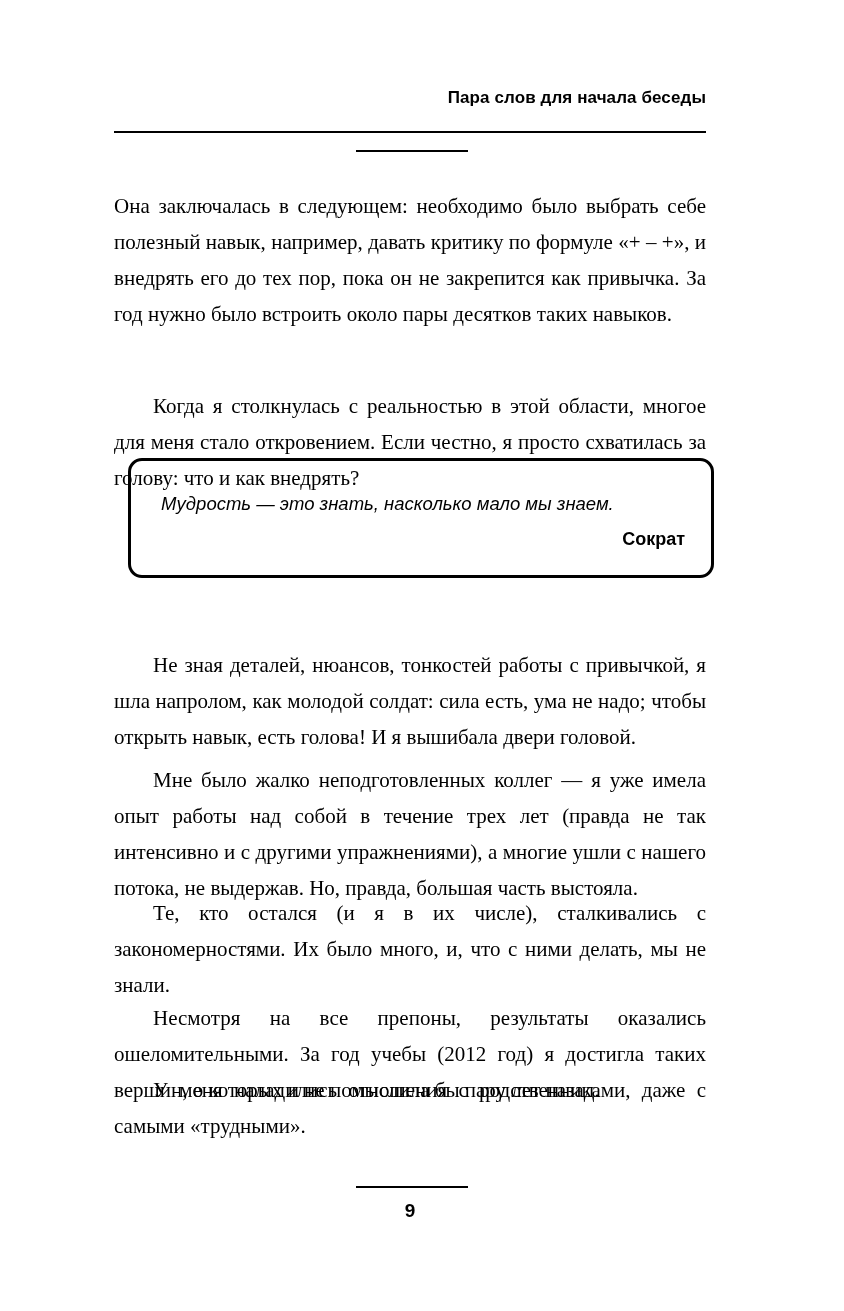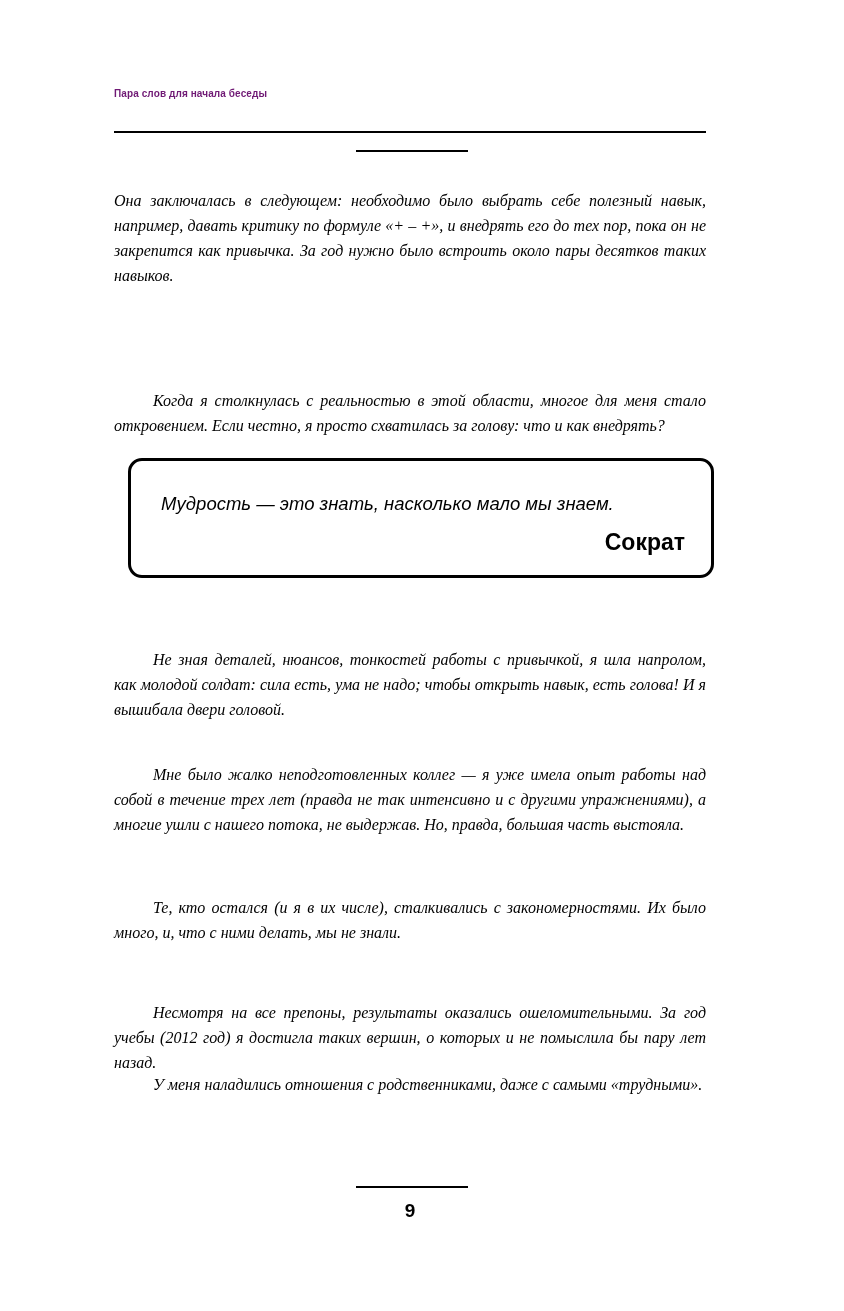--- a/index.html
+++ b/index.html
@@ -32,26 +32,26 @@
     width: 592px;
     height: 1311px;
   }
 
   
   .running-head {
     position: absolute;
     top: 88px;
     left: 0;
     width: 592px;
-    text-align: left;
+    text-align: right;
     font-family: "Liberation Sans", sans-serif;
     font-weight: bold;
-    font-size: 10px;
+    font-size: 17px;
     letter-spacing: 0.1px;
-    color: #701a75;
+    color: #000000;
   }
   .header-rule {
     position: absolute;
     top: 131px;
     left: 0;
     width: 592px;
     height: 2px;
     background: #000;
   }
   .header-rule-short {
@@ -61,26 +61,25 @@
     width: 112px;
     height: 2px;
     background: #000;
   }
 
   
   .body-block {
     position: absolute;
     left: 0;
     width: 592px;
-    font-size: 16px;
-    line-height: 25px;
+    font-size: 21px;
+    line-height: 36px;
     text-align: justify;
     text-justify: inter-word;
     color: #000;
-    font-style: italic;
   }
   .body-block p {
     margin: 0;
   }
   .indent {
     text-indent: 39px;
   }
 
   #para-1 { top: 188px; }
   #para-2 { top: 340px; margin-top: 48px; }
@@ -107,21 +106,21 @@
     font-size: 18.5px;
     line-height: 26px;
     color: #000;
   }
   .quote-author {
     position: absolute;
     right: 26px;
     top: 68px;
     font-family: "Liberation Sans", sans-serif;
     font-weight: bold;
-    font-size: 23px;
+    font-size: 18px;
     color: #000;
   }
 
   
   #para-3 { top: 612px; }
   #para-4 { top: 647px; }
   #para-5 { top: 753px; margin-top: 9px; }
   #para-6 { top: 895px; }
   #para-7 { top: 1000px; }
   #para-8 { top: 1072px; }

